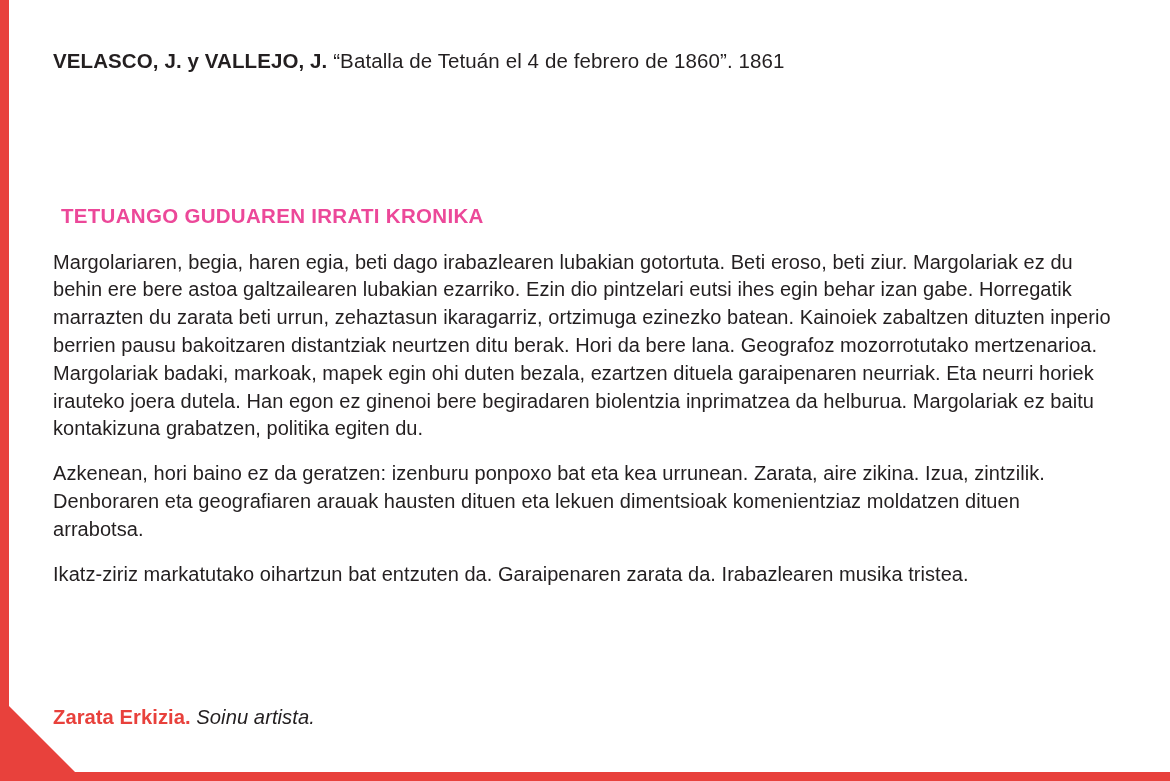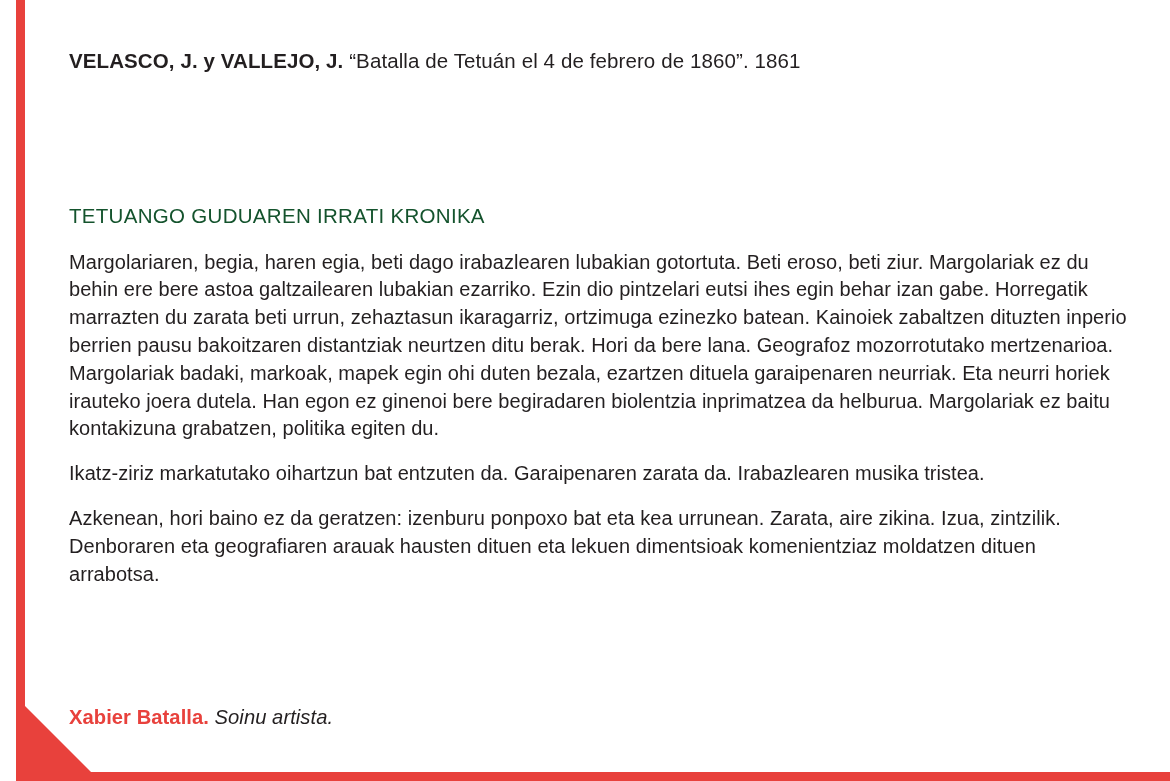--- a/index.html
+++ b/index.html
@@ -40,21 +40,21 @@
     left: 9px;
     bottom: 9px;
     width: 0;
     height: 0;
     border-left: 66px solid #e8413c;
     border-top: 66px solid transparent;
   }
 
   .page {
     position: absolute;
-    left: 16px;
+    left: 0;
     top: 0;
     width: 1140px;
     height: 781px;
   }
 
   .credit-line {
     position: absolute;
     left: 53px;
     top: 48px;
     width: 1060px;
@@ -74,23 +74,23 @@
     position: absolute;
     left: 53px;
     top: 203px;
     width: 1060px;
   }
 
   .section-title {
     font-size: 20.5px;
     line-height: 1.3;
     letter-spacing: 0.3px;
-    color: #14532d;
-    margin: 0 0 19px 0;
-    font-weight: normal;
+    color: #ec4899;
+    margin: 0 0 19px 8px;
+    font-weight: bold;
   }
 
   .para {
     font-size: 20px;
     line-height: 1.39;
     color: #231f20;
     margin: 0 0 17px 0;
     letter-spacing: 0.05px;
   }
   .para:last-child {
@@ -125,22 +125,22 @@
   <div class="corner-triangle"></div>
 
   <div class="credit-line">
     <span class="authors">VELASCO, J. y VALLEJO, J.</span>
     <span class="work-title">“Batalla de Tetuán el 4 de febrero de 1860”. 1861</span>
   </div>
 
   <div class="body-block">
     <h1 class="section-title">TETUANGO GUDUAREN IRRATI KRONIKA</h1>
     <p class="para">Margolariaren, begia, haren egia, beti dago irabazlearen lubakian gotortuta. Beti eroso, beti ziur. Margolariak ez du behin ere bere astoa galtzailearen lubakian ezarriko. Ezin dio pintzelari eutsi ihes egin behar izan gabe. Horregatik marrazten du zarata beti urrun, zehaztasun ikaragarriz, ortzimuga ezinezko batean. Kainoiek zabaltzen dituzten inperio berrien pausu bakoitzaren distantziak neurtzen ditu berak. Hori da bere lana. Geografoz mozorrotutako mertzenarioa. Margolariak badaki, markoak, mapek egin ohi duten bezala, ezartzen dituela garaipenaren neurriak. Eta neurri horiek irauteko joera dutela. Han egon ez ginenoi bere begiradaren biolentzia inprimatzea da helburua. Margolariak ez baitu kontakizuna grabatzen, politika egiten du.</p>
+    <p class="para">Azkenean, hori baino ez da geratzen: izenburu ponpoxo bat eta kea urrunean. Zarata, aire zikina. Izua, zintzilik. Denboraren eta geografiaren arauak hausten dituen eta lekuen dimentsioak komenientziaz moldatzen dituen arrabotsa.</p>
     <p class="para">Ikatz-ziriz markatutako oihartzun bat entzuten da. Garaipenaren zarata da. Irabazlearen musika tristea.</p>
-    <p class="para">Azkenean, hori baino ez da geratzen: izenburu ponpoxo bat eta kea urrunean. Zarata, aire zikina. Izua, zintzilik. Denboraren eta geografiaren arauak hausten dituen eta lekuen dimentsioak komenientziaz moldatzen dituen arrabotsa.</p>
   </div>
 
   <div class="signature">
-    <span class="name">Xabier Batalla.</span>
+    <span class="name">Zarata Erkizia.</span>
     <span class="role">Soinu artista.</span>
   </div>
 
 </div>
 
 </body></html>

